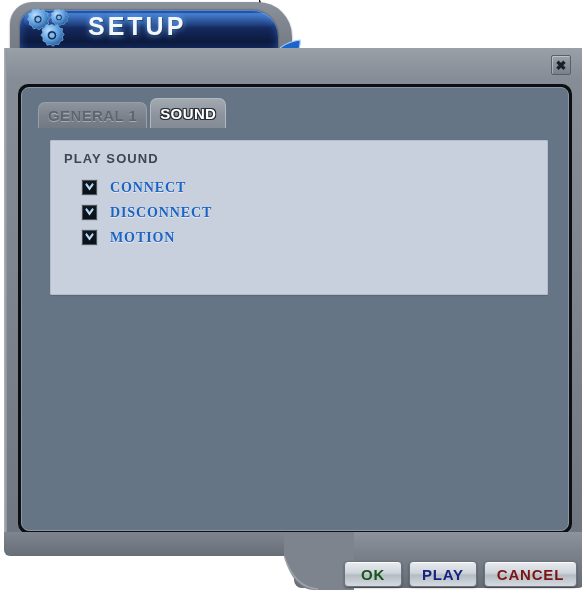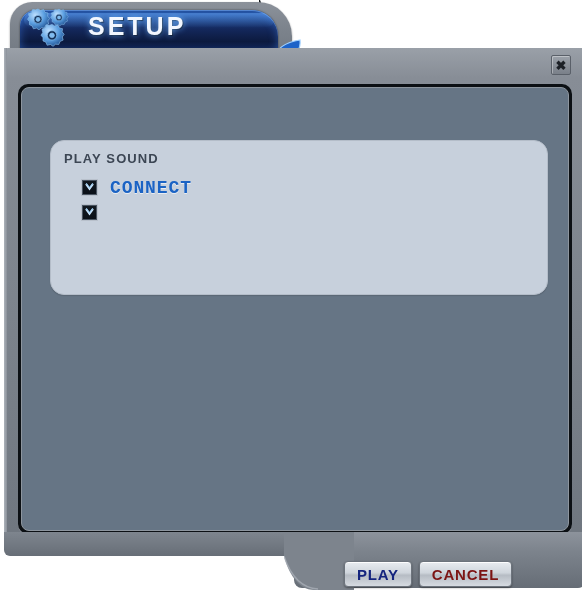--- a/index.html
+++ b/index.html
@@ -212,21 +212,21 @@
   }
 
   
   .group-panel {
     position: absolute;
     left: 28px;
     top: 52px;
     width: 498px;
     height: 155px;
     background: #c7d0dc;
-    border-radius: 14px;
+    border-radius: 1px;
     border: 1px solid #b4bdc9;
     box-sizing: border-box;
     box-shadow: 0 1px 1px rgba(0,0,0,0.12);
   }
   .group-title {
     position: absolute;
     left: 13px;
     top: 10px;
     font-size: 13px;
     font-weight: bold;
@@ -256,26 +256,26 @@
     box-sizing: border-box;
     flex: none;
   }
   .checkbox svg {
     position: absolute;
     left: 1px;
     top: 1px;
   }
   .check-label {
     margin-left: 12px;
-    font-size: 18px;
+    font-size: 14px;
     font-weight: bold;
     letter-spacing: 0.9px;
     color: #1b63c4;
     text-shadow: 0 1px 0 rgba(255,255,255,0.6);
-    font-family: Liberation Mono, monospace;
+    font-family: Liberation Serif, serif;
   }
 
   
   .bottom-bar {
     position: absolute;
     left: 0;
     top: 532px;
     width: 582px;
     height: 68px;
   }
@@ -386,20 +386,22 @@
   <div class="window-frame"></div>
   <div class="window-frame-edge-l"></div>
   <div class="window-frame-edge-r"></div>
 
   <div class="close-button">✖</div>
 
   <div class="content-well">
     <div class="content-inner">
 
       <div class="tabstrip">
+        <div class="tab">GENERAL 1</div>
+        <div class="tab active">SOUND</div>
       </div>
 
       <div class="group-panel">
         <div class="group-title">PLAY SOUND</div>
 
         <div class="check-list">
 
           <div class="check-row">
             <span class="checkbox">
               <svg width="13" height="13" viewBox="0 0 13 13">
@@ -410,38 +412,49 @@
             <span class="check-label">CONNECT</span>
           </div>
 
           <div class="check-row">
             <span class="checkbox">
               <svg width="13" height="13" viewBox="0 0 13 13">
                 <path d="M2,3.2 L6.5,9.6 L11,3.2 L8.6,3.2 L6.5,6.3 L4.4,3.2 Z" fill="#cfe6fb"></path>
                 <path d="M3.2,2.2 L6.5,6.9 L9.8,2.2" fill="none" stroke="#9fd0f5" stroke-width="1.1"></path>
               </svg>
             </span>
+            <span class="check-label">DISCONNECT</span>
           </div>
 
 
+          <div class="check-row">
+            <span class="checkbox">
+              <svg width="13" height="13" viewBox="0 0 13 13">
+                <path d="M2,3.2 L6.5,9.6 L11,3.2 L8.6,3.2 L6.5,6.3 L4.4,3.2 Z" fill="#cfe6fb"></path>
+                <path d="M3.2,2.2 L6.5,6.9 L9.8,2.2" fill="none" stroke="#9fd0f5" stroke-width="1.1"></path>
+              </svg>
+            </span>
+            <span class="check-label">MOTION</span>
+          </div>
 
 
         </div>
       </div>
 
     </div>
   </div>
 
   <div class="bottom-bar">
     <div class="bottom-left-block"></div>
     <div class="bottom-right-block"></div>
     <svg class="bottom-notch" viewBox="0 0 70 58">
       <path d="M0,0 L70,0 L70,58 L30,58 C14,58 4,40 0,24 Z" fill="#7d848d"></path>
       <path d="M0,24 C6,42 16,56 34,57" fill="none" stroke="#aeb4bc" stroke-width="1.4" opacity="0.7"></path>
     </svg>
   </div>
 
   <div class="btn-row">
+    <div class="btn btn-ok">OK</div>
     <div class="btn btn-apply">PLAY</div>
     <div class="btn btn-cancel">CANCEL</div>
   </div>
 
 </div>
 
 </body></html>

